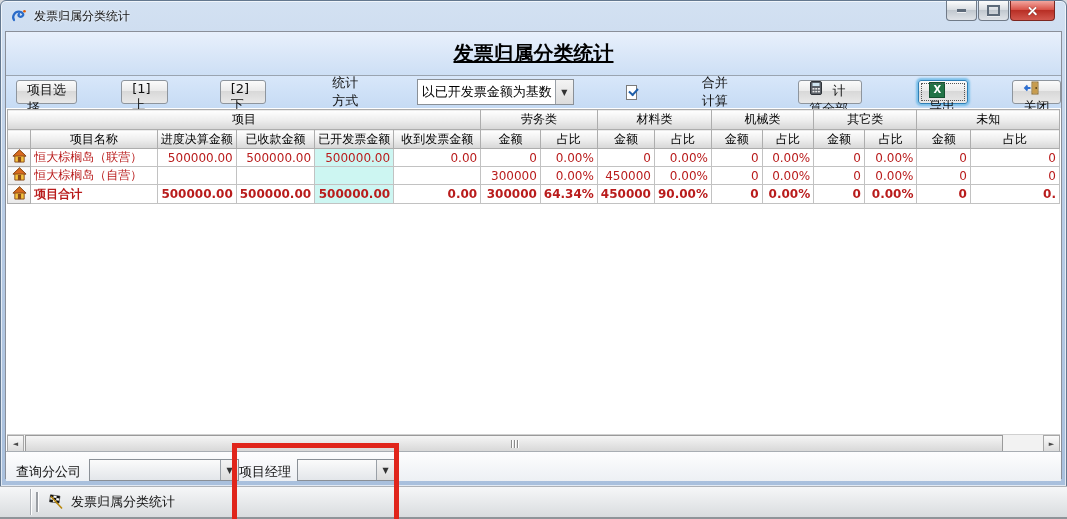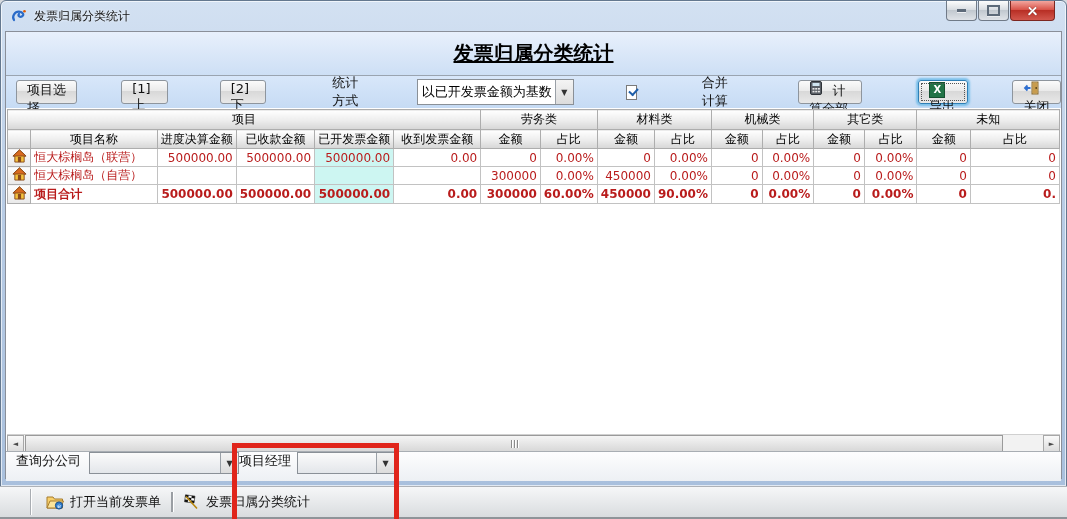--- a/index.html
+++ b/index.html
@@ -56,21 +56,21 @@
   .grid tbody tr.total td{font-weight:bold;height:19px;}
   
   .hscroll{position:absolute;left:1px;top:402px;width:1053px;height:17px;background:#f2f2f2;border-top:1px solid #d0d0d0;}
   .sbtn{position:absolute;top:0;width:17px;height:17px;background:linear-gradient(#fafafa,#dcdcdc);border:1px solid #a7a7a7;box-sizing:border-box;
     display:flex;align-items:center;justify-content:center;font-size:7px;color:#4a4a4a;}
   .sbtn.left{left:0;} .sbtn.right{right:0;}
   .sthumb{position:absolute;left:18px;top:0;width:978px;height:17px;box-sizing:border-box;
     background:linear-gradient(#f5f5f5,#d8d8d8);border:1px solid #9a9a9a;display:flex;align-items:center;justify-content:center;gap:2px;}
   .sthumb i{width:1px;height:8px;background:#8b8b8b;box-shadow:1px 0 0 #fff;}
   
-  .filterrow{position:absolute;left:0;top:419px;right:0;height:29px;background:linear-gradient(#fdfdfe,#edf0f4);border-top:1px solid #a8adb3;display:flex;align-items:flex-start;}
+  .filterrow{position:absolute;left:0;top:419px;right:0;height:29px;background:linear-gradient(#fdfdfe,#edf0f4);border-top:1px solid #a8adb3;display:flex;align-items:flex-end;}
   .fcombo{height:22px;border:1px solid #8a9097;box-sizing:border-box;display:flex;
     background:linear-gradient(#fbfbfb,#e3e6ea);}
   .fcombo .cval{flex:1;}
   
   .bottomstrip{position:absolute;left:0;top:486px;width:1067px;height:33px;
     background:linear-gradient(#f6f7f8,#d9dcdf);border-top:1px solid #aeb2b7;border-bottom:2px solid #8f9499;box-sizing:border-box;}
   .bottomstrip .lsep{position:absolute;left:30px;top:2px;bottom:2px;width:1px;background:#a9adb2;box-shadow:1px 0 0 #fff;}
   .tabs{position:absolute;left:36px;top:0;bottom:0;display:flex;align-items:center;}
   .tab{display:flex;align-items:center;font-size:13px;color:#111;padding:0 10px;height:26px;}
   .tab .ticon{margin-right:6px;display:inline-flex;}
@@ -252,21 +252,21 @@
                   <path d="M8 1 L15 7.5 H13 V14 H3 V7.5 H1 Z" fill="#f5c23c" stroke="#8a4a1a" stroke-width="1"></path>
                   <path d="M8 1 L15 7.5 H1 Z" fill="#d96a1e" stroke="#8a4a1a" stroke-width="1"></path>
                   <rect x="6.3" y="8.5" width="3.4" height="5.5" fill="#8a4a1a"></rect>
                 </svg></td>
               <td class="name">项目合计</td>
               <td class="num">500000.00</td>
               <td class="num">500000.00</td>
               <td class="num cyan">500000.00</td>
               <td class="num">0.00</td>
               <td class="num">300000</td>
-              <td class="num">60.00%</td>
+              <td class="num">64.34%</td>
               <td class="num">450000</td>
               <td class="num">90.00%</td>
               <td class="num">0</td>
               <td class="num">0.00%</td>
               <td class="num">0</td>
               <td class="num">0.00%</td>
               <td class="num">0</td>
               <td class="num">0.</td>
             </tr>
           </tbody>
@@ -294,31 +294,20 @@
         <span class="cval"></span>
         <span class="carrow">▼</span>
       </span>
     </div>
   </div>
 </div>
 
 <div class="bottomstrip">
   <span class="lsep"></span>
   <div class="tabs">
-    <span class="tab">
-      <span class="ticon">
-          <svg width="18" height="16" viewBox="0 0 18 16">
-            <path d="M1 3 h6 l1.5 2 h8 v9 h-15.5 z" fill="#f7cf6a" stroke="#a67c2e"></path>
-            <path d="M1 14 l3 -7 h13.5 l-3 7 z" fill="#fbe49a" stroke="#a67c2e"></path>
-            <circle cx="13" cy="11.5" r="3.6" fill="#2f7fd0" stroke="#1a4f8a"></circle>
-            <text x="13" y="13.6" font-size="6" fill="#fff" text-anchor="middle">e</text>
-          </svg>
-        </span>
-      <span>打开当前发票单</span>
-    </span>
     <span class="tabsep"></span>
     <span class="tabsep"></span>
     <span class="tab">
       <span class="ticon">
           <svg width="17" height="16" viewBox="0 0 17 16">
             <g transform="rotate(8 7 5)">
               <rect x="2" y="1.5" width="9.5" height="7" fill="#fff" stroke="#222" stroke-width="0.6"></rect>
               <rect x="2" y="1.5" width="3.2" height="2.3" fill="#111"></rect>
               <rect x="8.3" y="1.5" width="3.2" height="2.3" fill="#111"></rect>
               <rect x="5.2" y="3.8" width="3.1" height="2.3" fill="#111"></rect>

